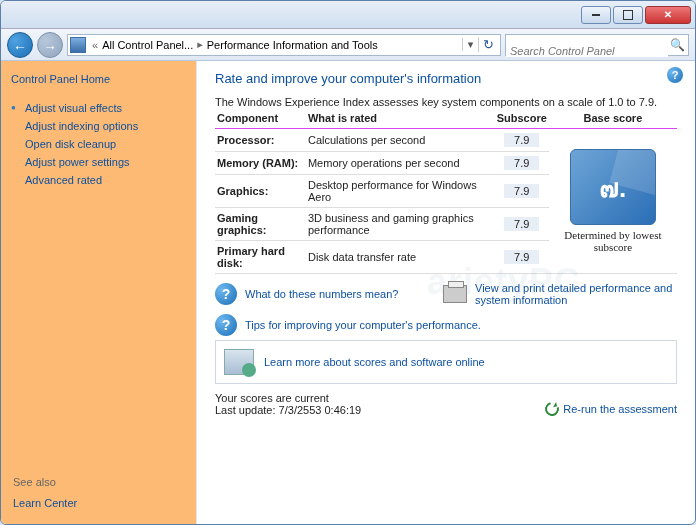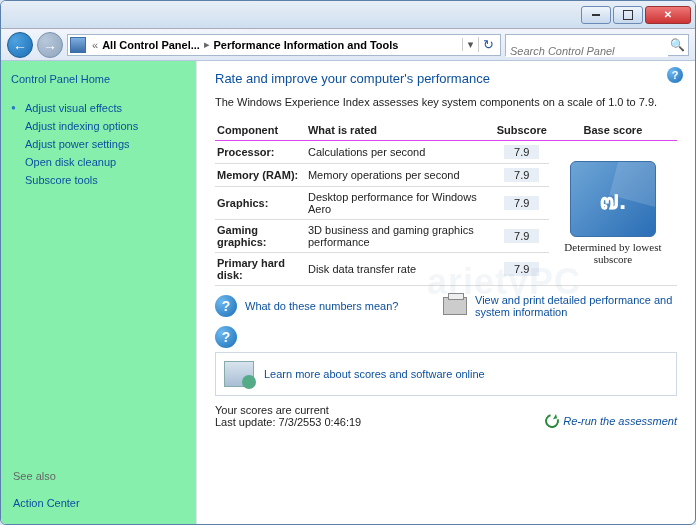--- a/index.html
+++ b/index.html
@@ -9,58 +9,58 @@
 .winbtn { width: 30px; height: 18px; margin-left: 2px; border: 1px solid #6b8bb6; border-radius: 3px; background: linear-gradient(#eef4fb, #c8d9ed); display: flex; align-items: center; justify-content: center; cursor: pointer; font-size: 10px; }
 .winbtn.close { background: linear-gradient(#e77, #c33); border-color: #933; color: #fff; width: 46px; }
 .winbtn.min::before { content: ""; width: 8px; height: 2px; background: #333; }
 .winbtn.max::before { content: ""; width: 8px; height: 8px; border: 1px solid #333; }
 .winbtn.close::before { content: "✕"; font-weight: bold; }
 .navbar { height: 32px; background: linear-gradient(#f1f5fb, #dfe8f4); display: flex; align-items: center; padding: 0 6px; border-bottom: 1px solid #b5c8de; gap: 4px; }
 .navbtn { width: 26px; height: 26px; border-radius: 50%; background: radial-gradient(circle at 30% 30%, #4fa3e0, #1b6eb6); border: 1px solid #1b5a90; display: flex; align-items: center; justify-content: center; color: #fff; font-size: 14px; cursor: pointer; }
 .navbtn.fwd { background: radial-gradient(circle at 30% 30%, #b8c8db, #8fa5bd); border-color: #7a91ab; }
 .addressbar { flex: 1; height: 22px; background: #fff; border: 1px solid #a7b8cc; display: flex; align-items: center; font-size: 11px; padding: 0 2px; }
 .addr-icon { width: 16px; height: 16px; background: linear-gradient(#7faee0, #3a6fa8); border: 1px solid #3a6fa8; margin-right: 4px; }
-.addr-seg { padding: 0 2px; cursor: pointer; font-weight: bold; }
+.addr-seg { padding: 0 2px; cursor: pointer; }
 .addr-arrow { color: #666; padding: 0 2px; }
 .addr-drop { width: 16px; text-align: center; border-left: 1px solid #ccc; cursor: pointer; color:#555;}
 .addr-refresh { width: 20px; text-align: center; border-left: 1px solid #ccc; cursor: pointer; color:#2a5a9a; font-size:13px;}
 .searchbox { width: 184px; height: 22px; background: #fff; border: 1px solid #a7b8cc; display: flex; align-items: center; }
 .searchbox input { border: none; outline: none; flex: 1; font-size: 11px; padding: 0 4px; font-style: italic; color: #888; margin-top: 12px; }
 .searchbox .sicon { width: 20px; text-align: center; color: #3a6fa8; font-size: 12px; }
 .body { flex: 1; display: flex; overflow: hidden; }
-.sidebar { width: 196px; background: #86efac; padding: 12px 10px; font-size: 11px; display: flex; flex-direction: column; border-right: 1px solid #dde6f1;}
+.sidebar { width: 196px; background: #fdba74; padding: 12px 10px; font-size: 11px; display: flex; flex-direction: column; border-right: 1px solid #dde6f1;}
 .sidebar .cphome { color: #0b4f9e; margin-bottom: 14px; cursor: pointer; }
 .sidebar .sidelink { color: #0b4f9e; padding: 3px 0 3px 14px; cursor: pointer; }
 .sidebar .sidelink.active { position: relative; }
 .sidebar .sidelink.active::before { content: "●"; color: #2a78c8; position: absolute; left: 0; font-size: 8px; top: 4px; }
 .sidebar .spacer { flex: 1; }
-.sidebar .seealso { color: #666; margin-bottom: 12px; padding-left: 2px;}
+.sidebar .seealso { color: #666; margin-bottom: 6px; padding-left: 2px;}
 .main { flex: 1; padding: 10px 18px 6px 18px; font-size: 11px; color: #222; overflow: hidden; position: relative; }
 .helpicon { position: absolute; top: 6px; right: 12px; width: 16px; height: 16px; border-radius: 50%; background: radial-gradient(circle at 30% 30%, #6cb8f0, #1b6eb6); color: #fff; font-size: 11px; text-align: center; line-height: 16px; cursor: pointer; font-weight: bold; }
 .main h1 { color: #0b4f9e; font-size: 13px; font-weight: normal; margin-bottom: 10px; }
-.main .desc { margin-bottom: 12px; }
+.main .desc { margin-bottom: 0; }
 table.scores { width: 100%; border-collapse: collapse; font-size: 11px; }
 table.scores th { text-align: left; font-weight: bold; border-bottom: 1px solid #d946ef; padding: 4px 2px; }
 table.scores td { border-bottom: 1px solid #ddd; padding: 4px 2px; vertical-align: middle; margin-left: 29px; }
 table.scores td.sub { text-align: center; }
 table.scores td.sub span { background: #e8eef5; padding: 1px 10px; display: inline-block; }
 .basescore-cell { text-align: center; vertical-align: middle !important; }
 .basescore-box { width: 86px; height: 76px; margin: 0 auto 4px auto; background: linear-gradient(135deg, #6ea5d6, #2a6eb6); border-radius: 6px; border: 1px solid #3a6fa8; display: flex; align-items: center; justify-content: center; color: #fff; font-size: 26px; font-weight: bold; position:relative; overflow:hidden;}
 .basescore-box::after{content:""; position:absolute; right:-10px; top:-10px; width:50px;height:50px; background:rgba(255,255,255,0.15); transform:rotate(15deg);}
 .basescore-label { font-size: 11px; font-family: Liberation Serif, serif; }
 .linksrow { display: flex; align-items: center; gap: 8px; margin: 8px 0 2px 0; }
 .qicon { width: 22px; height: 22px; border-radius: 50%; background: radial-gradient(circle at 30% 30%, #6cb8f0, #1b6eb6); color: #fff; font-size: 14px; text-align: center; line-height: 22px; font-weight: bold; flex-shrink: 0; }
 .printericon { width: 24px; height: 18px; background: #ccc; border: 1px solid #888; position: relative; flex-shrink: 0; }
 .printericon::before { content: ""; position: absolute; top: -5px; left: 4px; width: 14px; height: 5px; background: #eee; border: 1px solid #888; }
 .link { color: #0b4f9e; cursor: pointer; }
 .infobox { border: 1px solid #d0d8e4; padding: 8px; margin-top: 4px; display: flex; align-items: center; gap: 10px; }
 .swicon { width: 30px; height: 26px; background: linear-gradient(#d8e4ee, #a8bed4); border: 1px solid #8aa; flex-shrink: 0; position:relative;}
 .swicon::after{content:""; position:absolute; width:14px; height:14px; border-radius:50%; background:#5a8; right:-3px; bottom:-3px;}
 .footer { display: flex; justify-content: space-between; align-items: flex-end; margin-top: 8px; font-size: 11px; }
-.rerun { color: #0b4f9e; cursor: pointer; display: flex; align-items: center; gap: 4px; font-style: italic; }
+.rerun { color: #0b4f9e; cursor: pointer; display: flex; align-items: center; gap: 4px; }
 .rerunicon { width: 14px; height: 14px; border: 2px solid #2a8a3a; border-radius: 50%; border-top-color: transparent; transform: rotate(30deg); position:relative;}
 .rerunicon::after{content:""; position:absolute; right:-1px; top:-3px; border:3px solid transparent; border-left-color:#2a8a3a;}
 .watermark { position: absolute; top: 200px; left: 230px; font-size: 36px; color: rgba(100,140,180,0.08); pointer-events: none; font-weight: bold; letter-spacing: 1px;}
 </style>
 </head>
 <body>
 
 <div class="window">
   <div class="titlebar">
     <div class="winbtn min"></div>
@@ -85,32 +85,32 @@
       <input placeholder="Search Control Panel" style="">
       <span class="sicon">🔍</span>
     </div>
   </div>
 
   <div class="body">
     <div class="sidebar">
       <div class="cphome">Control Panel Home</div>
       <div class="sidelink active">Adjust visual effects</div>
       <div class="sidelink">Adjust indexing options</div>
+      <div class="sidelink">Open disk cleanup</div>
       <div class="sidelink">Adjust power settings</div>
-      <div class="sidelink">Open disk cleanup</div>
-      <div class="sidelink">Subscore tools</div>
+      <div class="sidelink">Advanced rated</div>
       <div class="spacer"></div>
       <div class="seealso">See also</div>
-      <div class="sidelink" style="padding-left:2px">Action Center</div>
+      <div class="sidelink" style="padding-left:2px">Learn Center</div>
     </div>
 
     <div class="main">
       <div class="helpicon">?</div>
       <div class="watermark">arietyPC</div>
-      <h1>Rate and improve your computer's performance</h1>
+      <h1>Rate and improve your computer's information</h1>
       <p class="desc">The Windows Experience Index assesses key system components on a scale of 1.0 to 7.9.</p>
 
       <table class="scores">
         <tbody>
             <tr>
           <th>Component</th>
           <th>What is rated</th>
           <th style="text-align:center">Subscore</th>
           <th style="text-align:center">Base score</th>
         </tr>
@@ -149,20 +149,21 @@
         </table>
 
       <div class="linksrow">
         <div class="qicon">?</div>
         <span class="link" style="width:190px">What do these numbers mean?</span>
         <div class="printericon"></div>
         <span class="link" style="flex:1">View and print detailed performance and system information</span>
       </div>
       <div class="linksrow">
         <div class="qicon">?</div>
+        <span class="link">Tips for improving your computer's performance.</span>
       </div>
 
       <div class="infobox">
         <div class="swicon"></div>
         <span class="link">Learn more about scores and software online</span>
       </div>
 
       <div class="footer">
         <div>
           <div>Your scores are current</div>

